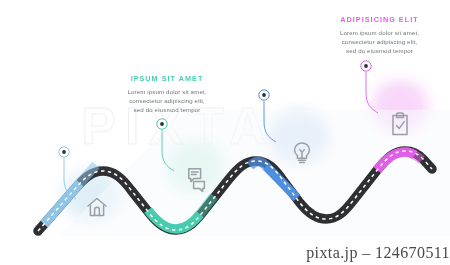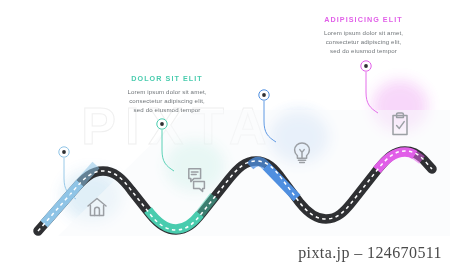--- a/index.html
+++ b/index.html
@@ -23,21 +23,21 @@
     font-weight:700;
     letter-spacing:9px;
     color:#ffffff;
     -webkit-text-stroke:1px #efefef;
     opacity:.95;
     pointer-events:none;
     user-select:none;
   }
   .wm-bottom{
     position:absolute;
-    right:8px; bottom:3px;
+    right:0; bottom:3px;
     font-family:"Liberation Serif", serif;
     font-size:16px;
     color:#4a4a4a;
     letter-spacing:.4px;
     white-space:nowrap;
   }
 
   .block{position:absolute;text-align:center;}
   .block .ttl{
     font-size:7.2px;
@@ -197,30 +197,30 @@
       <g transform="translate(392,112)">
         <path d="M1 3.4 L4.6 3.4 L4.6 2.2 C4.6 1.4 5.2 0.9 6 0.9 L10 0.9 C10.8 0.9 11.4 1.4 11.4 2.2 L11.4 3.4 L15 3.4 L15 22.6 L1 22.6 Z"></path>
         <path d="M4.6 3.4 L11.4 3.4 L11.4 5.6 L4.6 5.6 Z"></path>
         <path d="M4.6 13.6 L7.3 16.4 L12.2 9.6"></path>
       </g>
     </g>
   </svg>
 
 
   <div class="block" style="left:113px;top:74px;width:108px;">
-    <div class="ttl" style="color:#49ccae;">DOLOR SIT ELIT</div>
+    <div class="ttl" style="color:#49ccae;">IPSUM SIT AMET</div>
     <div class="body">
       <div>Lorem ipsum dolor sit amet,</div>
       <div>consectetur  adipiscing  elit,</div>
       <div>sed do eiusmod tempor</div>
     </div>
   </div>
 
 
-  <div class="block" style="left:306px;top:15px;width:115px;">
+  <div class="block" style="left:322px;top:15px;width:115px;">
     <div class="ttl" style="color:#e15fe8;">ADIPISICING ELIT</div>
     <div class="body">
       <div>Lorem ipsum dolor sit amet,</div>
       <div>consectetur  adipiscing  elit,</div>
       <div>sed do eiusmod tempor</div>
     </div>
   </div>
 
   <div class="wm-bottom">pixta.jp – 124670511</div>
 

